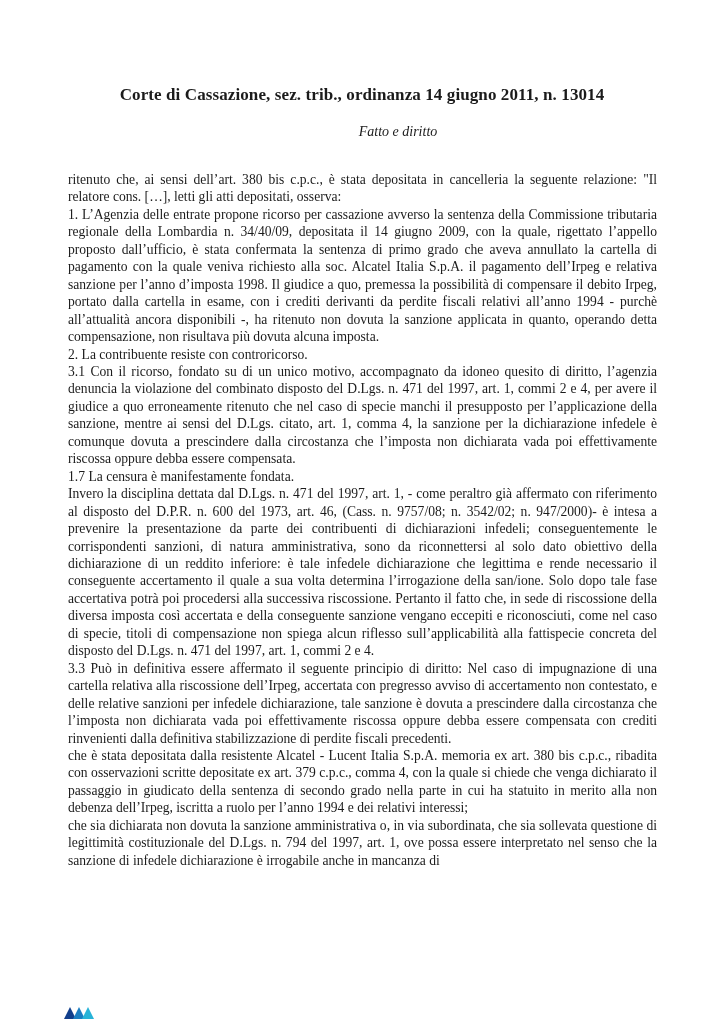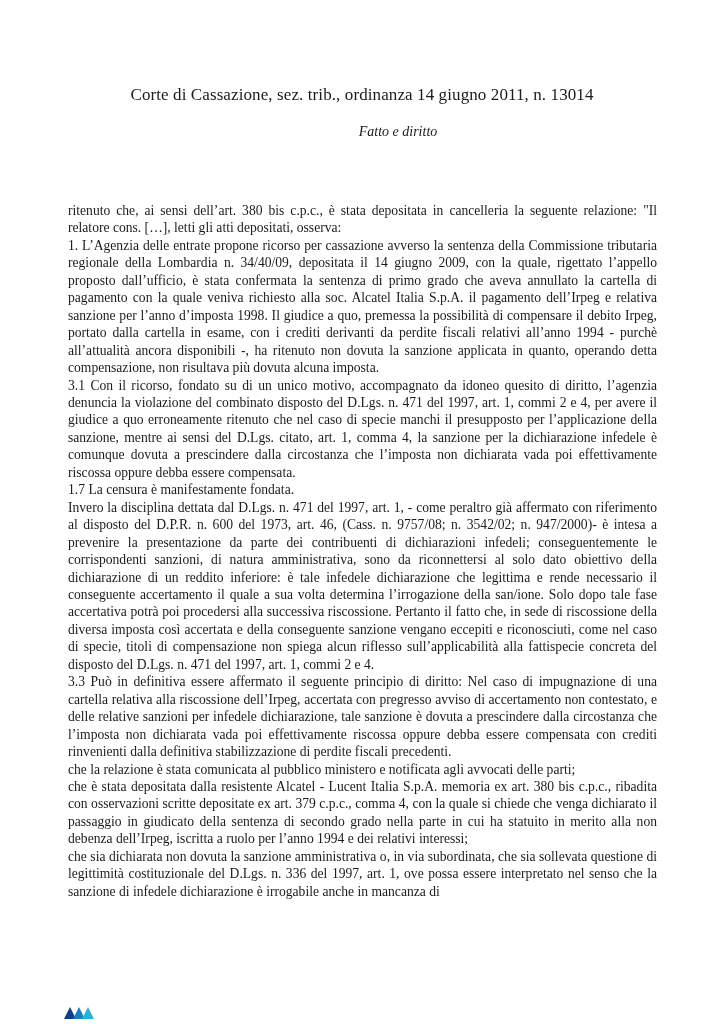--- a/index.html
+++ b/index.html
@@ -13,21 +13,21 @@
     color: #1b1b1b;
   }
   .title {
     position: absolute;
     top: 85px;
     left: 0;
     width: 100%;
     margin: 0;
     text-align: center;
     font-size: 17px;
-    font-weight: normal;
+    font-weight: bold;
     letter-spacing: 0.1px;
   }
   .section-heading {
     position: absolute;
     top: 124px;
     left: 0;
     width: 100%;
     text-align: center;
     font-style: italic;
     font-size: 14px;
@@ -35,21 +35,20 @@
   }
   .body-text {
     position: absolute;
     top: 171px;
     left: 68px;
     width: 589px;
     font-size: 13.6px;
     line-height: 17.45px;
     text-align: justify;
     text-justify: inter-word;
-    margin-top: 31px;
   }
   .body-text p { margin: 0; padding: 0; }
   .watermark {
     position: absolute;
     left: 62px;
     top: 1005px;
     width: 34px;
     height: 16px;
   }
 </style>
@@ -58,27 +57,27 @@
 
 <div class="page">
 
   <h1 class="title">Corte di Cassazione, sez. trib., ordinanza 14 giugno 2011, n. 13014</h1>
 
   <div class="section-heading">Fatto e diritto</div>
 
   <div class="body-text">
     <p>ritenuto che, ai sensi dell’art. 380 bis c.p.c., è stata depositata in cancelleria la seguente relazione: "Il relatore cons. […], letti gli atti depositati, osserva:</p>
     <p>1. L’Agenzia delle entrate propone ricorso per cassazione avverso la sentenza della Commissione tributaria regionale della Lombardia n. 34/40/09, depositata il 14 giugno 2009, con la quale, rigettato l’appello proposto dall’ufficio, è stata confermata la sentenza di primo grado che aveva annullato la cartella di pagamento con la quale veniva richiesto alla soc. Alcatel Italia S.p.A. il pagamento dell’Irpeg e relativa sanzione per l’anno d’imposta 1998. Il giudice a quo, premessa la possibilità di compensare il debito Irpeg, portato dalla cartella in esame, con i crediti derivanti da perdite fiscali relativi all’anno 1994 - purchè all’attualità ancora disponibili -, ha ritenuto non dovuta la sanzione applicata in quanto, operando detta compensazione, non risultava più dovuta alcuna imposta.</p>
+    <p>2. La contribuente resiste con controricorso.</p>
     <p>3.1 Con il ricorso, fondato su di un unico motivo, accompagnato da idoneo quesito di diritto, l’agenzia denuncia la violazione del combinato disposto del D.Lgs. n. 471 del 1997, art. 1, commi 2 e 4, per avere il giudice a quo erroneamente ritenuto che nel caso di specie manchi il presupposto per l’applicazione della sanzione, mentre ai sensi del D.Lgs. citato, art. 1, comma 4, la sanzione per la dichiarazione infedele è comunque dovuta a prescindere dalla circostanza che l’imposta non dichiarata vada poi effettivamente riscossa oppure debba essere compensata.</p>
     <p>1.7 La censura è manifestamente fondata.</p>
     <p>Invero la disciplina dettata dal D.Lgs. n. 471 del 1997, art. 1, - come peraltro già affermato con riferimento al disposto del D.P.R. n. 600 del 1973, art. 46, (Cass. n. 9757/08; n. 3542/02; n. 947/2000)- è intesa a prevenire la presentazione da parte dei contribuenti di dichiarazioni infedeli; conseguentemente le corrispondenti sanzioni, di natura amministrativa, sono da riconnettersi al solo dato obiettivo della dichiarazione di un reddito inferiore: è tale infedele dichiarazione che legittima e rende necessario il conseguente accertamento il quale a sua volta determina l’irrogazione della san/ione. Solo dopo tale fase accertativa potrà poi procedersi alla successiva riscossione. Pertanto il fatto che, in sede di riscossione della diversa imposta così accertata e della conseguente sanzione vengano eccepiti e riconosciuti, come nel caso di specie, titoli di compensazione non spiega alcun riflesso sull’applicabilità alla fattispecie concreta del disposto del D.Lgs. n. 471 del 1997, art. 1, commi 2 e 4.</p>
     <p>3.3 Può in definitiva essere affermato il seguente principio di diritto: Nel caso di impugnazione di una cartella relativa alla riscossione dell’Irpeg, accertata con pregresso avviso di accertamento non contestato, e delle relative sanzioni per infedele dichiarazione, tale sanzione è dovuta a prescindere dalla circostanza che l’imposta non dichiarata vada poi effettivamente riscossa oppure debba essere compensata con crediti rinvenienti dalla definitiva stabilizzazione di perdite fiscali precedenti.</p>
-    <p>che la relazione è stata comunicata al pubblico ministero e notificata agli avvocati delle parti;</p>
     <p>che è stata depositata dalla resistente Alcatel - Lucent Italia S.p.A. memoria ex art. 380 bis c.p.c., ribadita con osservazioni scritte depositate ex art. 379 c.p.c., comma 4, con la quale si chiede che venga dichiarato il passaggio in giudicato della sentenza di secondo grado nella parte in cui ha statuito in merito alla non debenza dell’Irpeg, iscritta a ruolo per l’anno 1994 e dei relativi interessi;</p>
-    <p>che sia dichiarata non dovuta la sanzione amministrativa o, in via subordinata, che sia sollevata questione di legittimità costituzionale del D.Lgs. n. 336 del 1997, art. 1, ove possa essere interpretato nel senso che la sanzione di infedele dichiarazione è irrogabile anche in mancanza di</p>
+    <p>che sia dichiarata non dovuta la sanzione amministrativa o, in via subordinata, che sia sollevata questione di legittimità costituzionale del D.Lgs. n. 794 del 1997, art. 1, ove possa essere interpretato nel senso che la sanzione di infedele dichiarazione è irrogabile anche in mancanza di</p>
   </div>
 
   <div class="watermark">
     <svg width="34" height="16" viewBox="0 0 34 16" xmlns="http://www.w3.org/2000/svg">
       <polygon points="2,14 8,2 14,14" fill="#123f8c"></polygon>
       <polygon points="11,14 17,2 23,14" fill="#1a7ec2"></polygon>
       <polygon points="20,14 26,2 32,14" fill="#27b3d8"></polygon>
     </svg>
   </div>
 

